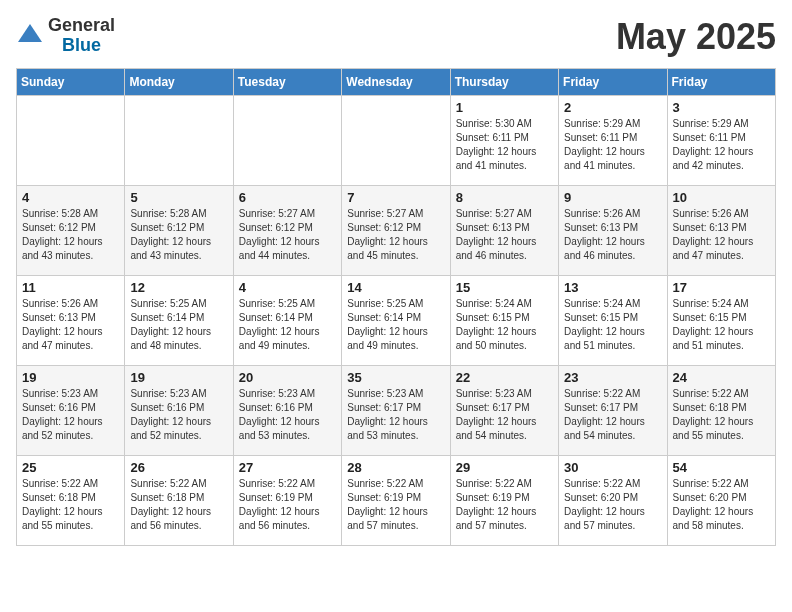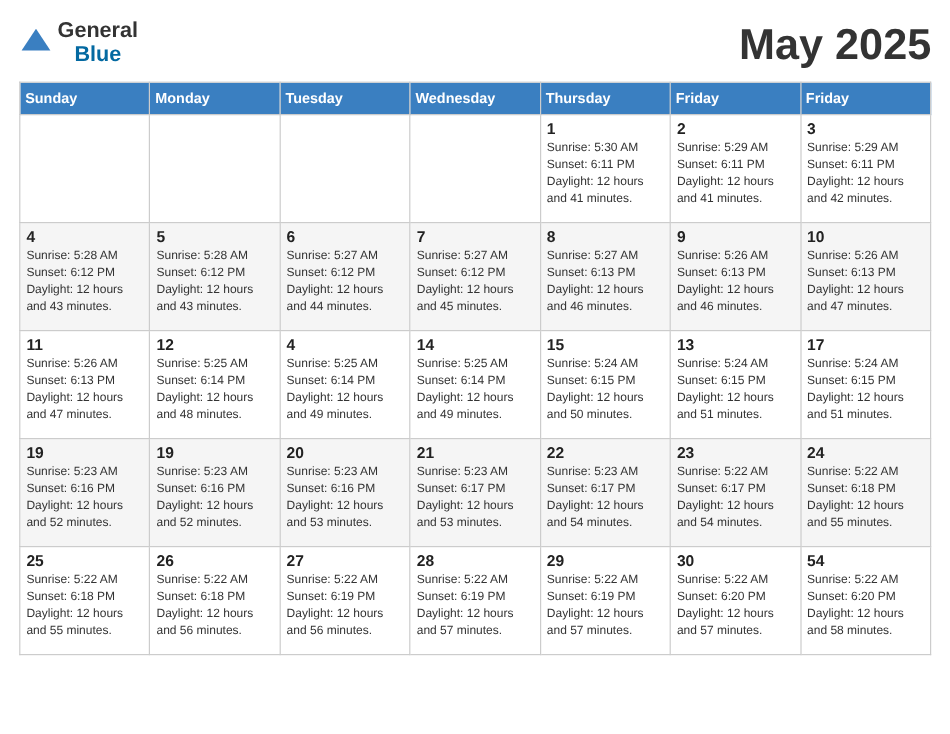--- a/index.html
+++ b/index.html
@@ -271,21 +271,21 @@
 and 52 minutes.</div>
         </td>
         <td>
           <span class="day-number">20</span>
           <div class="day-info" style="white-space: pre-line;">Sunrise: 5:23 AM
 Sunset: 6:16 PM
 Daylight: 12 hours
 and 53 minutes.</div>
         </td>
         <td>
-          <span class="day-number">21</span>
+          <span class="day-number">35</span>
           <div class="day-info" style="white-space: pre-line;">Sunrise: 5:23 AM
 Sunset: 6:17 PM
 Daylight: 12 hours
 and 53 minutes.</div>
         </td>
         <td>
           <span class="day-number">22</span>
           <div class="day-info" style="white-space: pre-line;">Sunrise: 5:23 AM
 Sunset: 6:17 PM
 Daylight: 12 hours

